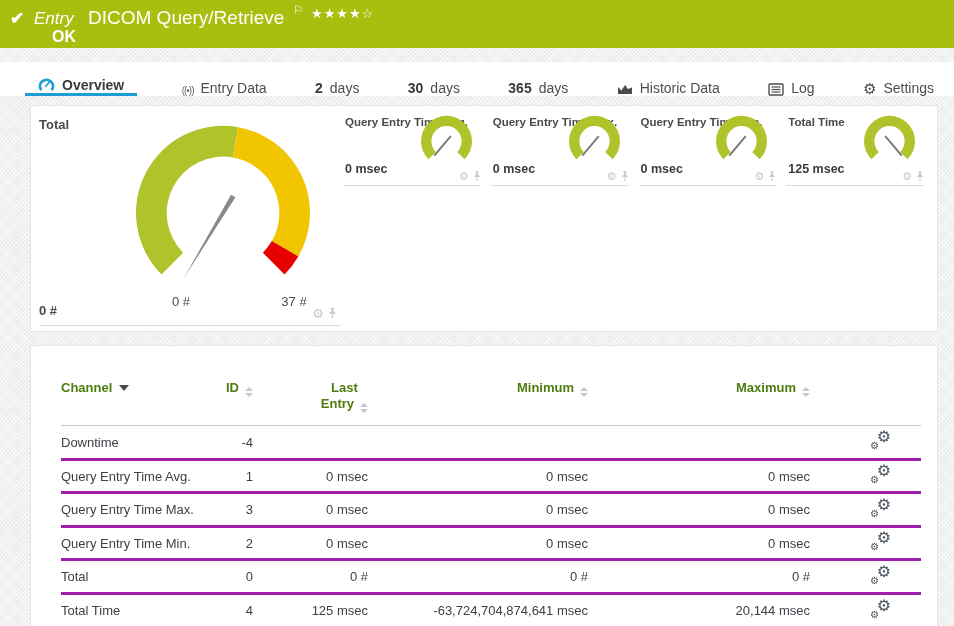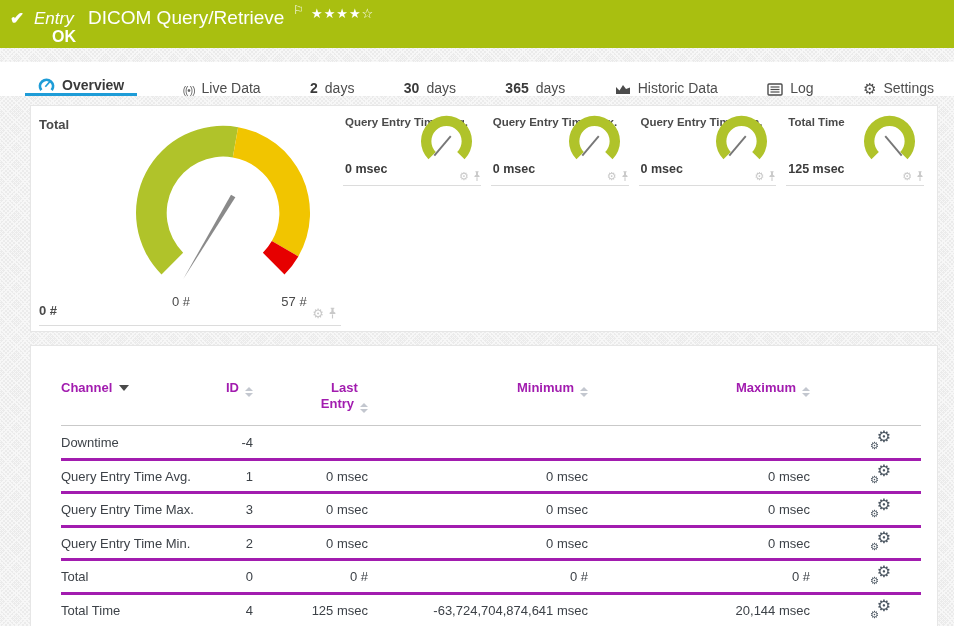--- a/index.html
+++ b/index.html
@@ -46,21 +46,21 @@
   .mini:last-child { margin-right:13px; }
   .mini-title { position:absolute; left:2px; top:10px; font-size:11.5px; font-weight:bold; color:#4a4a4a; white-space:nowrap; }
   .mini-gauge { position:absolute; right:6px; top:5px; }
   .mini-value { position:absolute; left:2px; bottom:9px; font-size:12.5px; font-weight:bold; color:#3c3c3c; }
   .mini .card-icons { right:0; bottom:3px; }
   .mini .gear-glyph { font-size:11px; }
   
   .panel-table { position:absolute; left:30px; top:345px; width:908px; height:300px;
                  background:#fff; border:1px solid #e6e6e6; padding-top:20px; }
   table { border-collapse:collapse; margin-left:30px; width:860px; font-size:13px; color:#3d4248; table-layout:fixed; }
-  th { font-weight:bold; color:#a21caf; border-bottom:1px solid #c9c9c9; padding:14px 0 12px 0; vertical-align:top; }
+  th { font-weight:bold; color:#4d7c0f; border-bottom:1px solid #c9c9c9; padding:14px 0 12px 0; vertical-align:top; }
   th.num, td.num { text-align:right; padding-right:8px; }
   th.c-channel { text-align:left; }
   td { height:33.5px; border-bottom:3px solid #a21caf; }
   tr:last-child td { border-bottom:1px solid #e0e0e0; }
   td.c-gear { text-align:right; padding-right:30px; }
   .sort { display:inline-flex; flex-direction:column; gap:2px; margin-left:6px; vertical-align:1px; }
   .sort i { display:block; width:0; height:0; border-left:4px solid transparent; border-right:4px solid transparent; }
   .sort .up { border-bottom:4px solid #c3c7cf; }
   .sort .down { border-top:4px solid #c3c7cf; }
   .caret-down { display:inline-block; width:0; height:0; border-left:5px solid transparent;
@@ -85,21 +85,21 @@
 <div class="tabstrip">
   <div class="tab selected">
     <svg width="17" height="16" viewBox="0 0 17 16">
       <path d="M3.3,13.2 A6.5,6.5 0 1 1 13.7,13.2" fill="none" stroke="#1e9cd7" stroke-width="2.8"></path>
       <line x1="7.3" y1="9.8" x2="11.8" y2="4.8" stroke="#1e9cd7" stroke-width="1.7"></line>
     </svg>
     <span>Overview</span>
   </div>
   <div class="tab">
     <span class="ticon-text">((•))</span>
-    <span>Live Data</span>
+    <span>Entry Data</span>
   </div>
   <div class="tab">
     <b>2</b>
     <span>days</span>
   </div>
   <div class="tab">
     <b>30</b>
     <span>days</span>
   </div>
   <div class="tab">
@@ -131,21 +131,21 @@
 
   <div class="total-card">
     <div class="total-title">Total</div>
     <svg class="big-gauge" width="198" height="176" viewBox="0 0 200 178">
       <path d="M37.8,162.2 A88,88 0 0 1 115.3,13.3 L109.9,43.9 A57,57 0 0 0 59.7,140.3 Z" fill="#b0c32a"></path>
       <path d="M115.3,13.3 A88,88 0 0 1 176.2,144.0 L149.4,128.5 A57,57 0 0 0 109.9,43.9 Z" fill="#f1c500"></path>
       <path d="M176.2,144.0 A88,88 0 0 1 162.2,162.2 L140.3,140.3 A57,57 0 0 0 149.4,128.5 Z" fill="#e60000"></path>
       <polygon points="59.8,166.9 112.5,84.2 108.1,81.6" fill="#8a8a8a"></polygon>
     </svg>
     <div class="scale-min">0 #</div>
-    <div class="scale-max">57 #</div>
+    <div class="scale-max">37 #</div>
     <div class="total-value">0 #</div>
     <div class="card-icons">
       <span class="gear-glyph">⚙</span>
       <svg width="9" height="13" viewBox="0 0 10 13">
         <path d="M3,0 h4 v1.2 h-0.8 v3 l2,1.6 v1.2 H1.8 v-1.2 l2,-1.6 v-3 H3 Z" fill="#c9c9c9"></path>
         <line x1="5" y1="7.5" x2="5" y2="12" stroke="#c9c9c9" stroke-width="1.3"></line>
       </svg>
     </div>
     <div class="total-underline"></div>
   </div>

